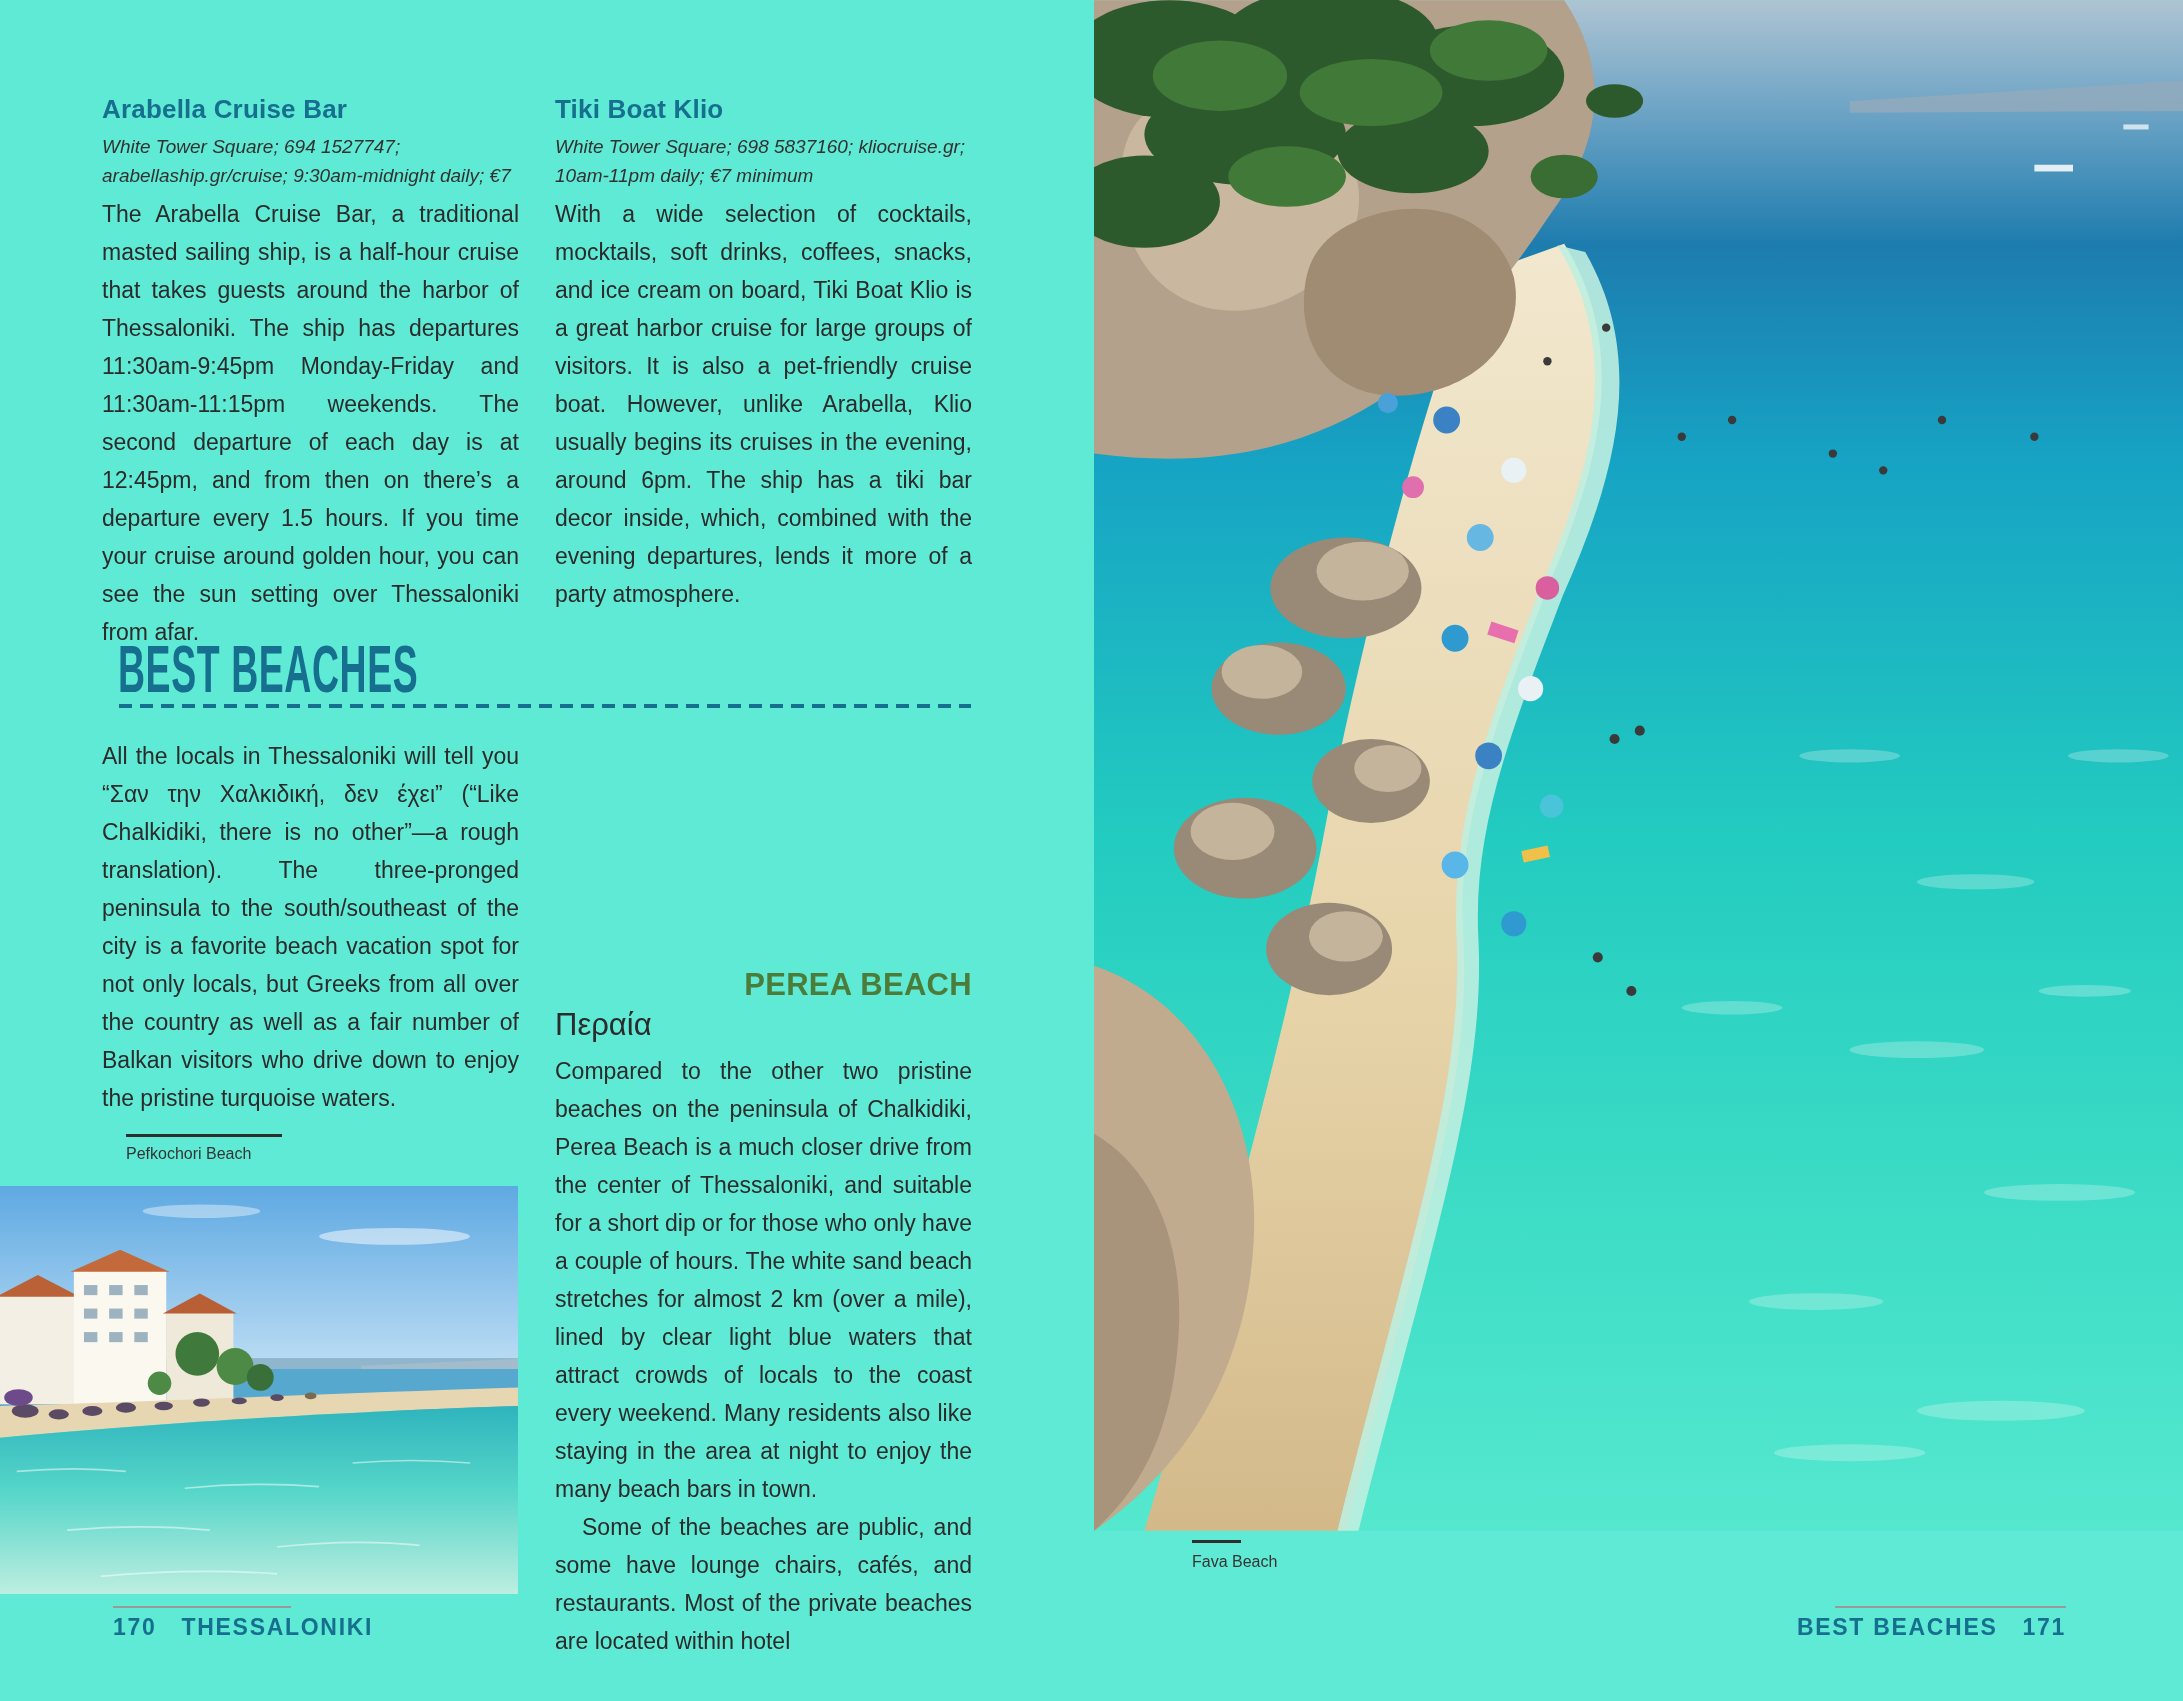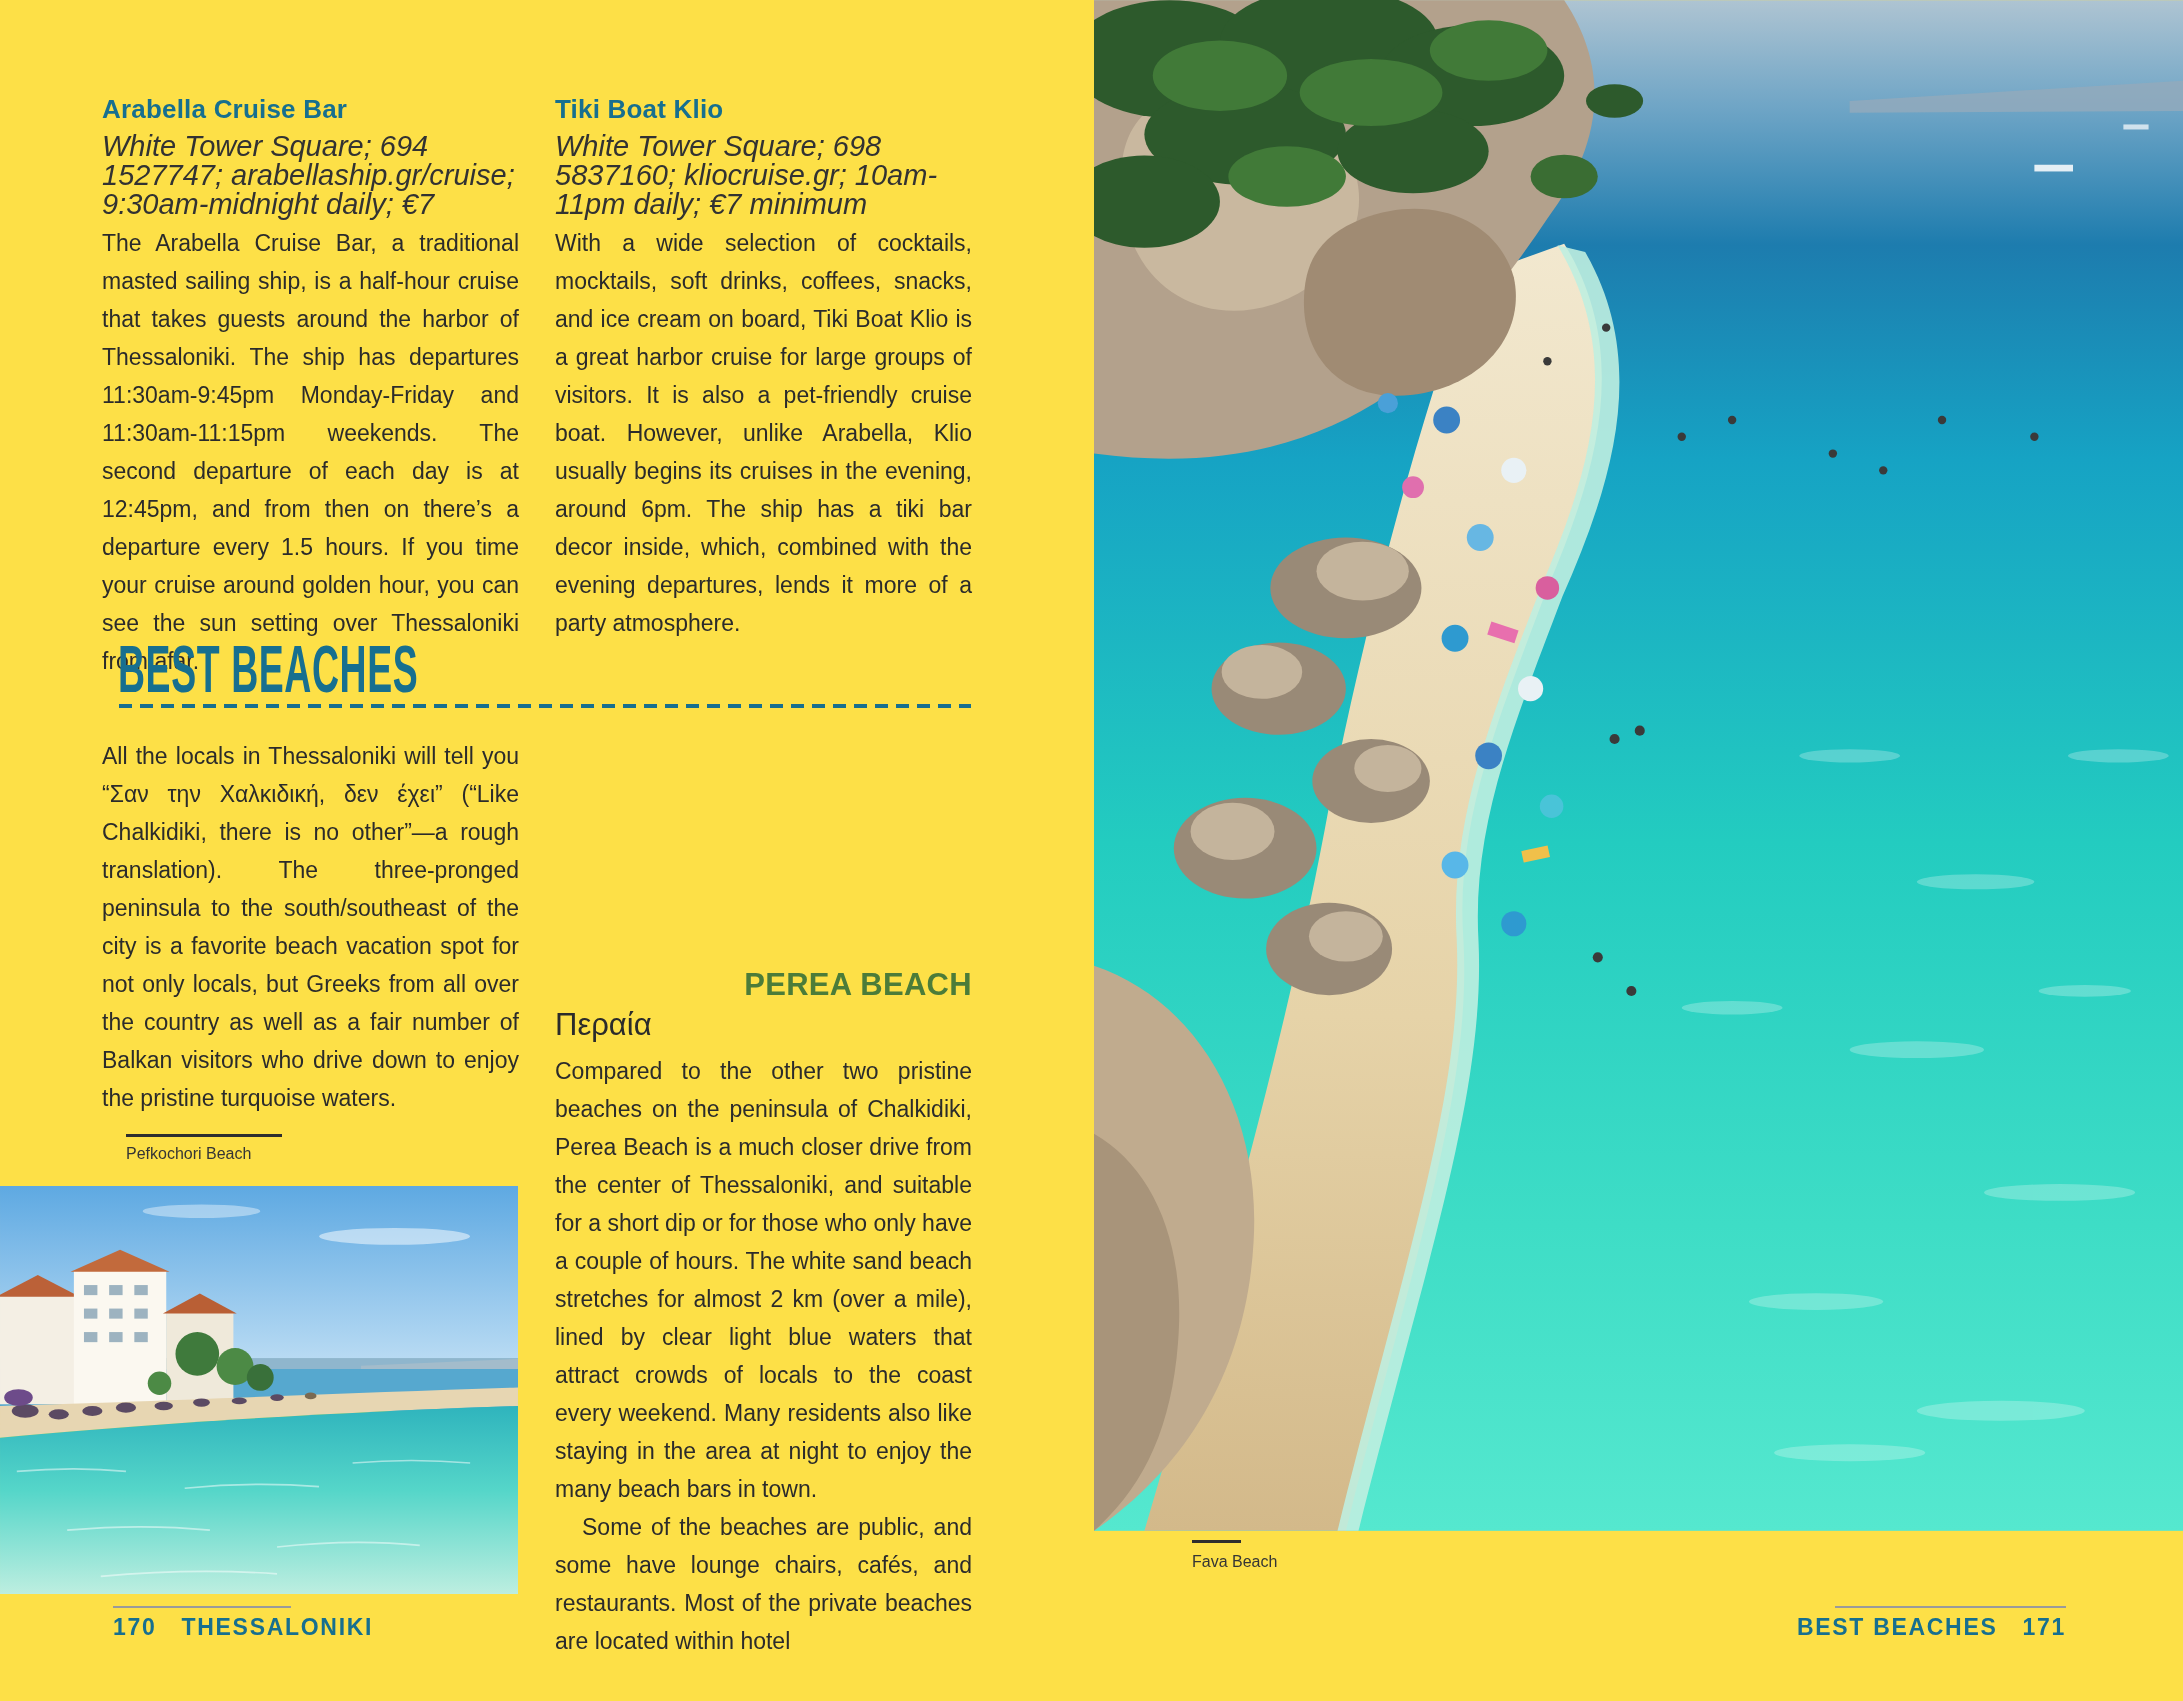--- a/index.html
+++ b/index.html
@@ -1,24 +1,24 @@
 <!DOCTYPE html>
 <html style="font-size:13.4px"><head>
 <meta charset="utf-8">
 <style>
   html,body{margin:0;padding:0;background:#ffffff;}
   #canvas{
-    position:relative;width:2183px;height:1701px;background:#fde047;overflow:hidden;
+    position:relative;width:2183px;height:1701px;background:#5eead4;overflow:hidden;
     font-family:"Liberation Sans",sans-serif;color:#2b2b2b;
   }
   .abs{position:absolute;}
   
   .listing{width:417px;}
   .listing-title{font-size:26px;font-weight:700;color:#176f8f;letter-spacing:0.2px;}
-  .listing-details{font-style:italic;font-size:29px;line-height:29px;color:#323232;margin-top:6.7px;text-align:left;}
+  .listing-details{font-style:italic;font-size:19px;line-height:29px;color:#323232;margin-top:6.7px;text-align:left;}
   .body-text{font-size:23px;line-height:38px;text-align:justify;color:#2b2b2b;}
   .listing .body-text{margin-top:5px;}
   
   .section-title{
     font-size:52px;font-weight:800;color:#176f8f;letter-spacing:0.8px;white-space:nowrap;
     transform:scale(.72,1.28);transform-origin:left top;
   }
   .dashed-rule{height:4.2px;background:repeating-linear-gradient(90deg,#176f8f 0 12.6px,transparent 12.6px 21px);}
   .indent-first{text-indent:27px;}
   

